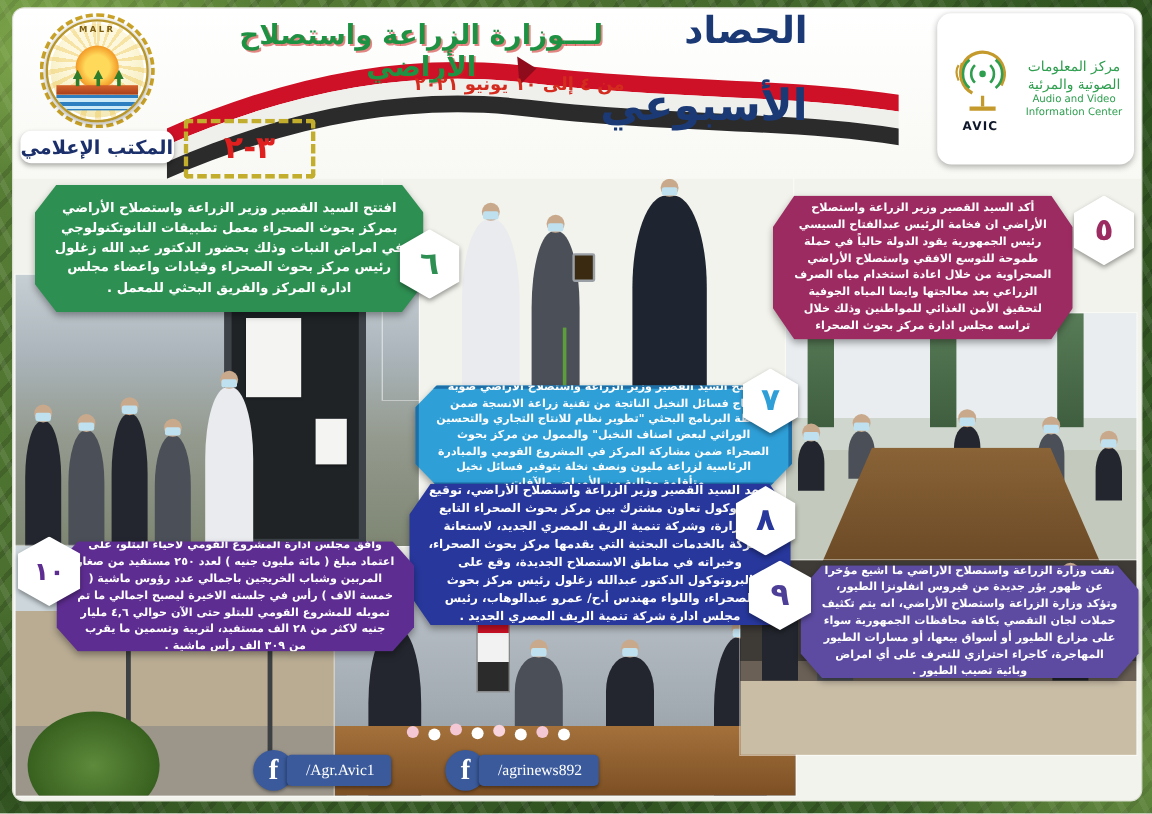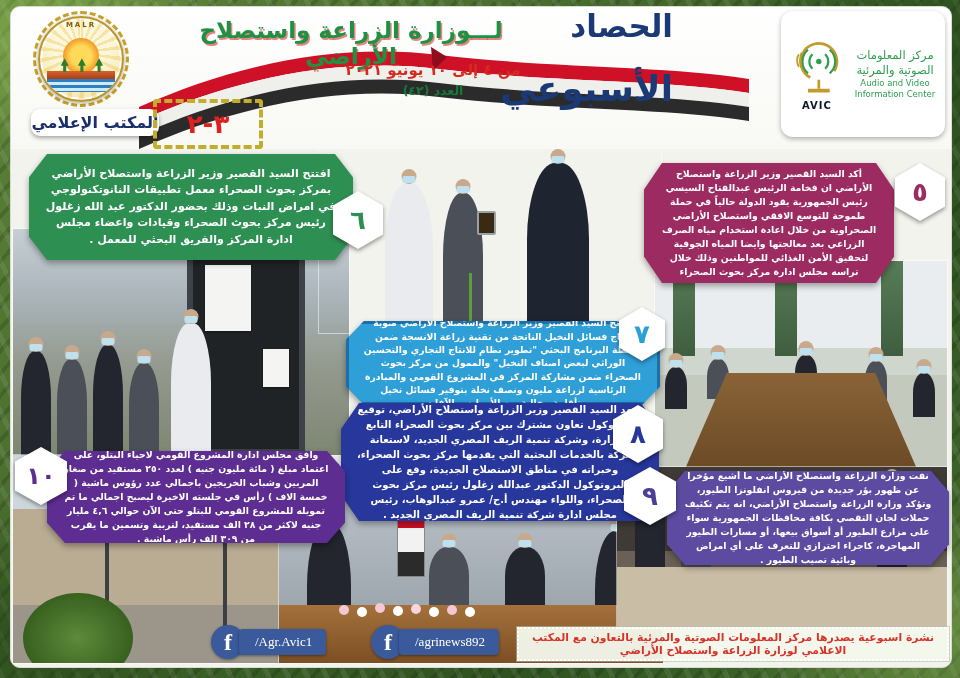--- a/index.html
+++ b/index.html
@@ -27,22 +27,22 @@
     box-shadow:0 1px 4px rgba(0,0,0,.35), inset 0 0 0 2px #fff;}
   .malr-rays{position:absolute;inset:0;background:repeating-conic-gradient(from 0deg at 50% 42%, rgba(235,190,60,.35) 0 6deg, transparent 6deg 16deg);}
   .malr-acronym{position:absolute;top:3px;left:0;width:100%;text-align:center;font-size:7px;font-weight:bold;color:#7a5c12;letter-spacing:2px;}
   .malr-sun{position:absolute;top:24%;left:50%;transform:translateX(-50%);width:36px;height:36px;border-radius:50%;
     background:radial-gradient(#ffd95a 0 40%, #f1901f 75%, #d3541b);}
   .malr-soil{position:absolute;bottom:26%;left:8%;width:84%;height:10%;background:linear-gradient(#d4622a,#a83f1c);}
   .malr-waves{position:absolute;bottom:10%;left:8%;width:84%;height:16%;
     background:repeating-linear-gradient(180deg,#2e7fc0 0 3px,#cdeaf8 3px 6px);}
   .sprout{position:absolute;bottom:34%;width:10px;height:14px;background:#2d7d2d;
     clip-path:polygon(50% 0,90% 55%,65% 55%,65% 100%,35% 100%,35% 55%,10% 55%);}
-  .media-label{position:absolute;left:20px;top:102px;width:128px;background:#fff;border-radius:9px;
-    box-shadow:0 2px 4px rgba(0,0,0,.35);color:#1b2f6b;font-weight:bold;font-size:16px;text-align:center;
+  .media-label{position:absolute;left:6px;top:102px;width:128px;background:#fff;border-radius:9px;
+    box-shadow:0 2px 4px rgba(0,0,0,.35);color:#1b2f6b;font-weight:bold;font-size:16px;text-align:left;
     padding:4px 0;z-index:4;direction:rtl;}
   .pagenum{position:absolute;left:142px;top:92px;width:102px;height:42px;border:4px dashed #c2ae2c;border-radius:4px;
     display:flex;align-items:center;justify-content:center;color:#e01f1f;font-size:26px;font-weight:bold;z-index:4;direction:rtl;}
   .title-block{position:absolute;left:520px;top:2px;width:142px;color:#1b3a75;font-weight:bold;z-index:4;direction:rtl;}
   .title-w1{font-size:31px;line-height:1.15;}
   .title-w2{font-size:36px;line-height:1.2;margin-top:22px;}
   .subtitle{position:absolute;left:150px;top:10px;width:380px;text-align:center;color:#1e9143;font-weight:bold;
     font-size:23px;direction:rtl;z-index:4;text-shadow:1.5px 1.5px 0 rgba(205,35,30,.55);}
   .date-line{position:absolute;left:332px;top:54px;width:180px;text-align:center;color:#d42b1f;font-weight:bold;font-size:15px;direction:rtl;z-index:4;}
   .issue-line{position:absolute;left:332px;top:76px;width:180px;text-align:center;color:#157a38;font-weight:bold;font-size:12.5px;direction:rtl;z-index:4;}
@@ -97,21 +97,21 @@
   .n10{left:36px;top:444px;width:298px;height:92px;}   .n10 .news-clip{background:#5e2d91;} .n10 .news-text{font-size:9.3px;}
   
   .hex{position:absolute;z-index:4;filter:drop-shadow(0 2px 2px rgba(0,0,0,.4));}
   .hex-clip{width:100%;height:100%;background:#fff;display:flex;align-items:center;justify-content:center;
     clip-path:polygon(50% 0,100% 25%,100% 75%,50% 100%,0 75%,0 25%);font-weight:bold;font-size:26px;direction:rtl;}
   .h5{left:884px;top:156px;width:50px;height:58px;} .h5 .hex-clip{color:#9c2b62;}
   .h6{left:322px;top:184px;width:50px;height:58px;} .h6 .hex-clip{color:#2e8f52;}
   .h7{left:608px;top:300px;width:46px;height:54px;} .h7 .hex-clip{color:#2f9fd8;}
   .h8{left:602px;top:398px;width:50px;height:58px;} .h8 .hex-clip{color:#27379b;}
   .h9{left:613px;top:460px;width:52px;height:58px;} .h9 .hex-clip{color:#4d3f98;}
-  .h10{left:4px;top:440px;width:52px;height:58px;} .h10 .hex-clip{color:#5e2d91;font-size:24px;}
+  .h10{left:4px;top:440px;width:52px;height:58px;} .h10 .hex-clip{color:#5e2d91;font-size:21px;}
   
   .fb{position:absolute;z-index:6;display:flex;align-items:center;height:34px;}
   .fb1{left:200px;top:618px;} .fb2{left:360px;top:618px;}
   .fb-circle{width:34px;height:34px;border-radius:50%;background:#3a5a9b;color:#fff;display:flex;align-items:center;justify-content:center;
     font-family:"Liberation Serif",serif;font-weight:bold;font-size:24px;box-shadow:0 1px 3px rgba(0,0,0,.4);}
   .fb-label{margin-left:-6px;background:#3a5a9b;color:#fff;font-family:"Liberation Serif",serif;font-size:13px;
     padding:5px 14px 5px 16px;border-radius:4px;box-shadow:0 1px 3px rgba(0,0,0,.4);}
   .credit{position:absolute;left:506px;top:620px;width:432px;height:34px;z-index:6;background:rgba(243,248,236,.95);
     border:2px dotted #ffffff;box-shadow:0 0 0 1px rgba(180,190,170,.6);display:flex;align-items:center;justify-content:center;
     color:#d5332a;font-weight:bold;font-size:10.8px;direction:rtl;text-align:center;padding:0 8px;box-sizing:border-box;}
@@ -150,21 +150,20 @@
 
       <div class="pagenum">٣-٢</div>
 
       <div class="title-block">
         <div class="title-w1">الحصاد</div>
         <div class="title-w2">الأسبوعي</div>
       </div>
 
       <div class="subtitle">لـــوزارة الزراعة واستصلاح الأراضي</div>
       <div class="date-line">من ٤ إلى ١٠ يونيو ٢٠٢١</div>
-      <div class="issue-line">العدد (٤٢)</div>
 
       <div class="avic-card">
         <div class="avic-left">
           <svg width="56" height="58" viewBox="0 0 60 64">
             <circle cx="32" cy="26" r="20" fill="none" stroke="#c49a2c" stroke-width="3" stroke-dasharray="95 31" transform="rotate(118 32 26)"></circle>
             <line x1="32" y1="46" x2="32" y2="56" stroke="#c49a2c" stroke-width="3"></line>
             <line x1="20" y1="58" x2="44" y2="58" stroke="#c49a2c" stroke-width="4"></line>
             <circle cx="32" cy="26" r="3" fill="#2e9e4f"></circle>
             <path d="M25 18 a11 11 0 0 0 0 16 M20 13 a17 17 0 0 0 0 26" fill="none" stroke="#2e9e4f" stroke-width="2.4"></path>
             <path d="M39 18 a11 11 0 0 1 0 16 M44 13 a17 17 0 0 1 0 26" fill="none" stroke="#2e9e4f" stroke-width="2.4"></path>
@@ -291,16 +290,15 @@
       </div>
 
     <div class="fb fb1">
       <span class="fb-circle">f</span>
       <span class="fb-label">/Agr.Avic1</span>
     </div>
     <div class="fb fb2">
       <span class="fb-circle">f</span>
       <span class="fb-label">/agrinews892</span>
     </div>
-    <div class="credit">نشرة اسبوعية يصدرها مركز المعلومات الصوتية والمرئية بالتعاون مع المكتب الاعلامي لوزارة الزراعة واستصلاح الأراضي</div>
 
   </div>
 </div>
 
 </body></html>

